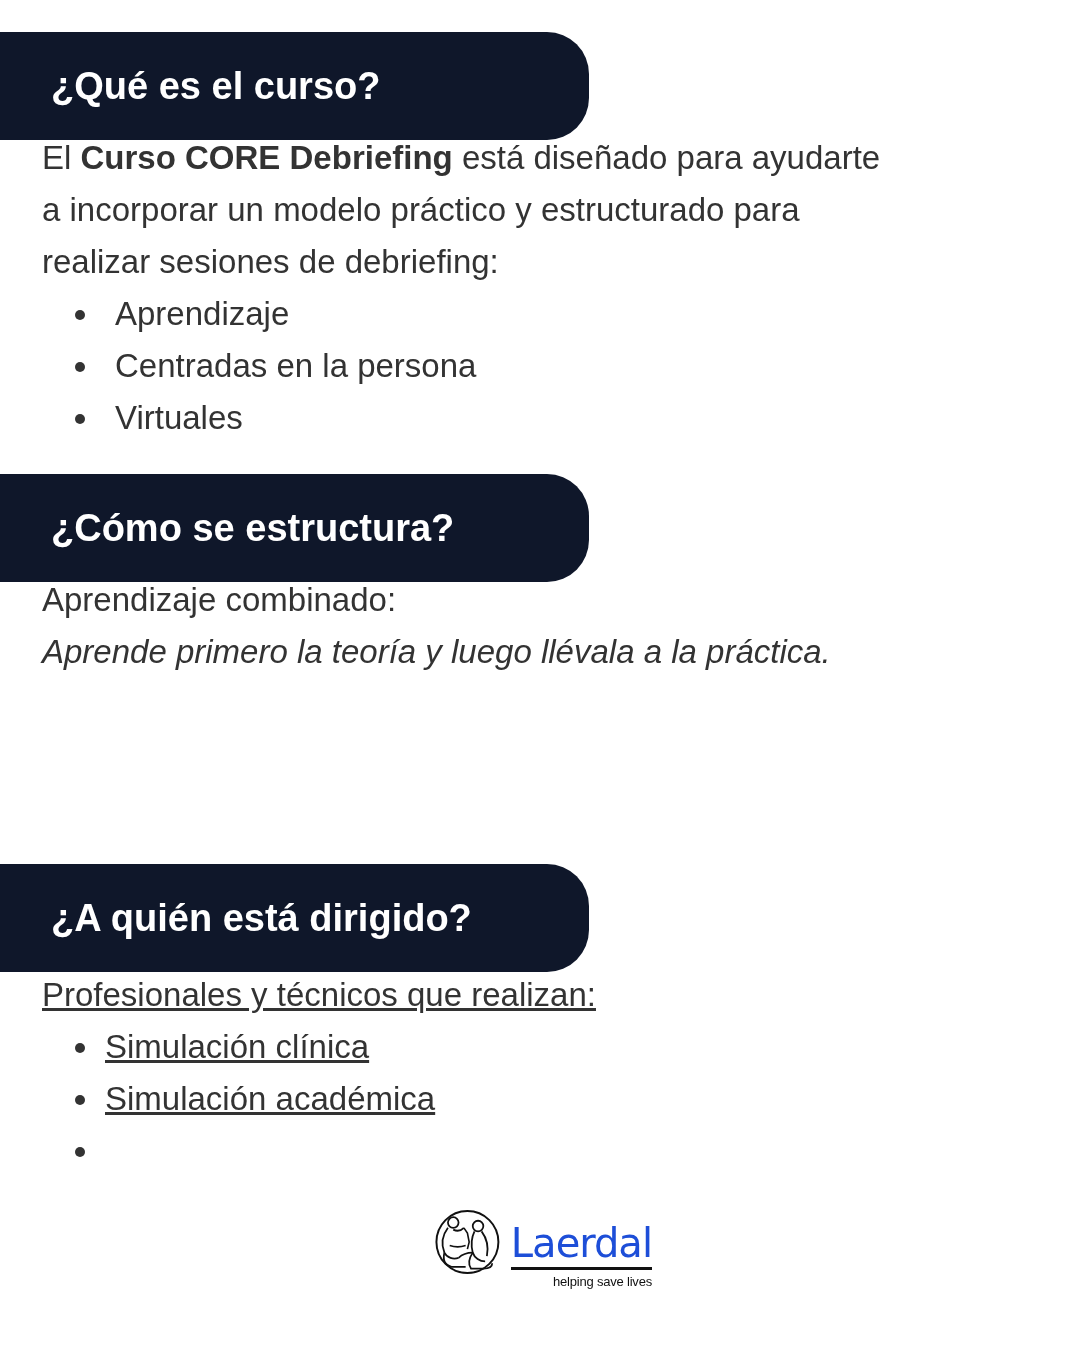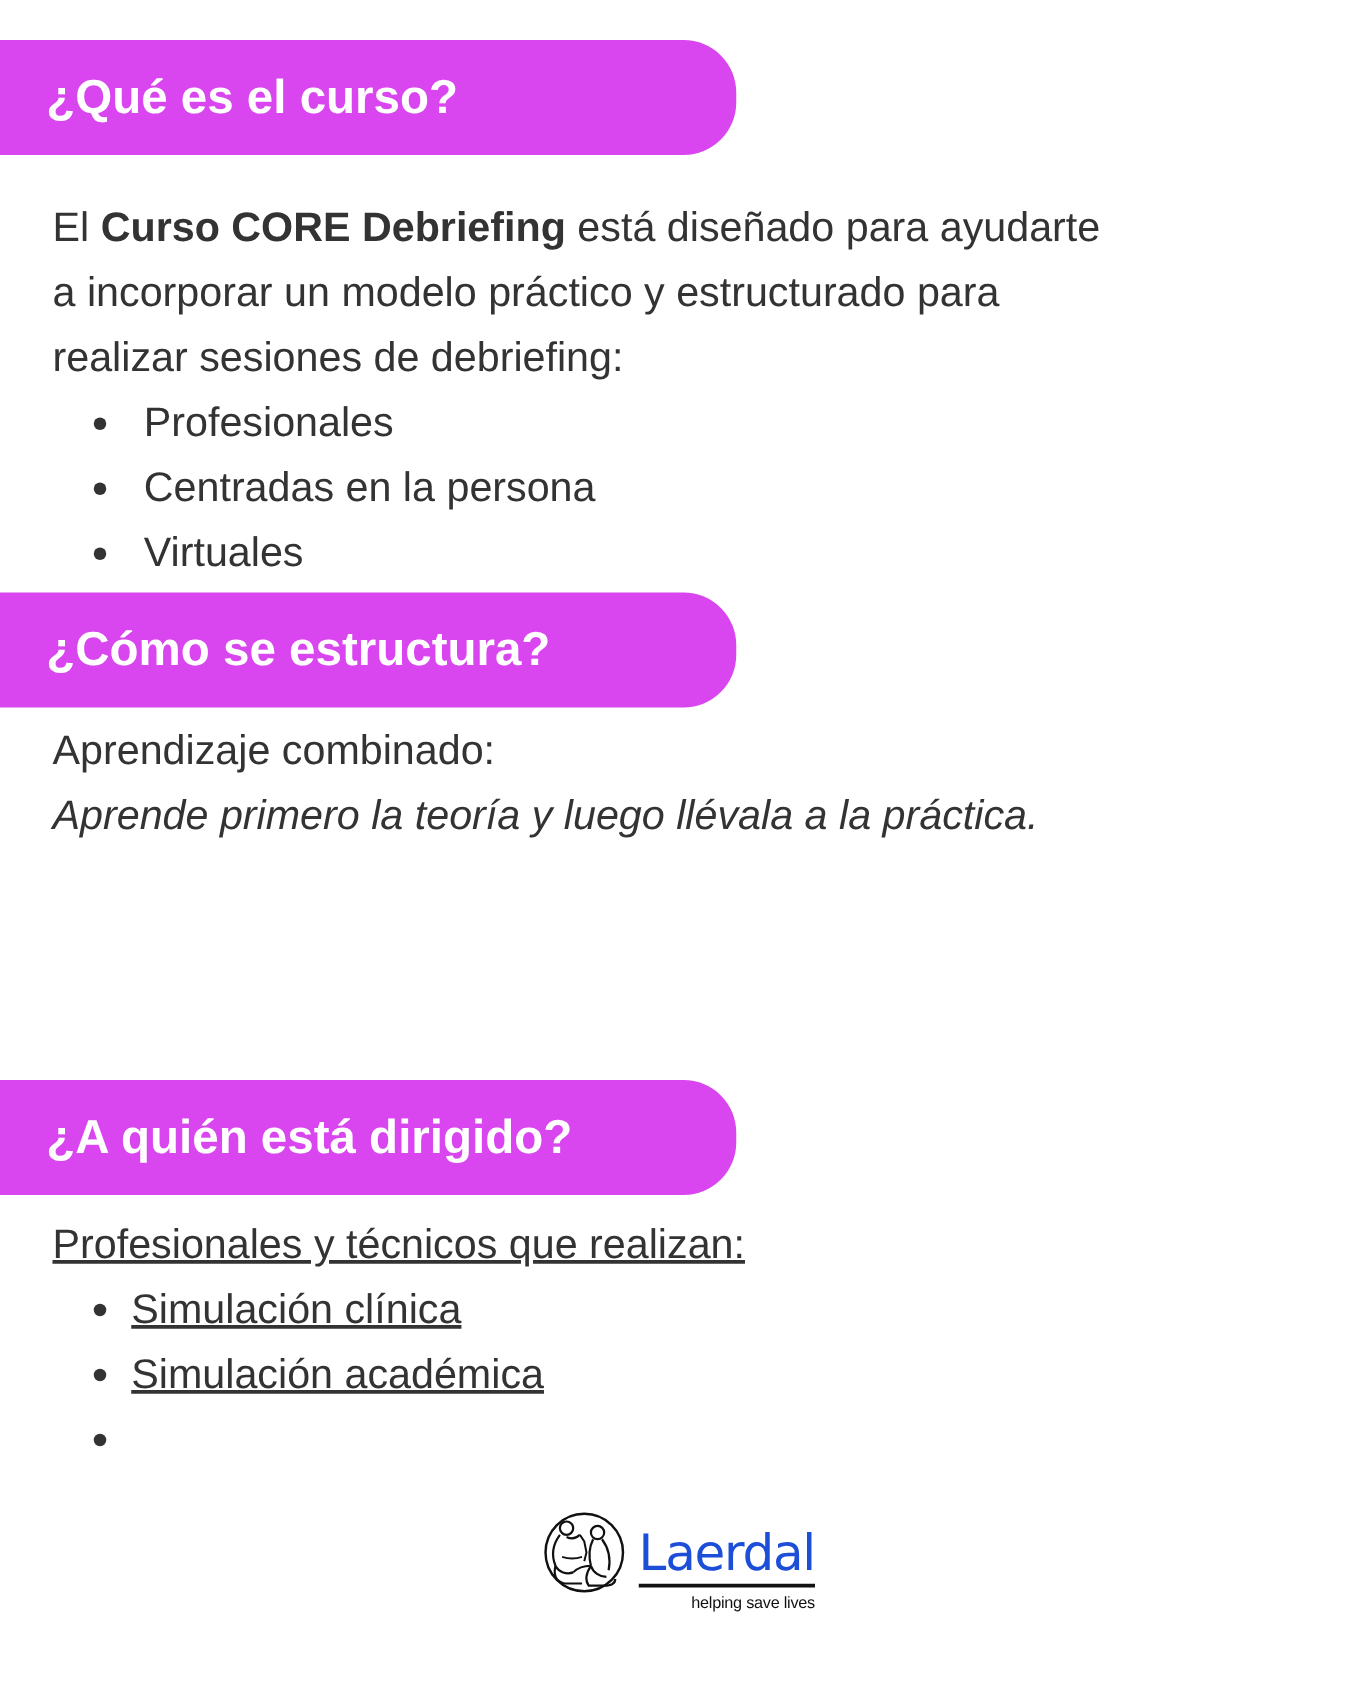--- a/index.html
+++ b/index.html
@@ -11,26 +11,26 @@
     }
     body {
       position: relative;
       font-family: "Liberation Sans", "DejaVu Sans", sans-serif;
       color: #333333;
     }
     .banner {
       position: absolute;
       left: 0;
       width: 589px;
-      height: 92px;
-      background: #d946ef;
+      height: 108px;
+      background: #0f172a;
       border-radius: 0 42px 42px 0;
       display: flex;
       align-items: center;
-      padding-left: 37px;
+      padding-left: 51px;
     }
     .banner-title {
       color: #ffffff;
       font-size: 38px;
       font-weight: bold;
       letter-spacing: 0px;
     }
     .text-block {
       position: absolute;
       left: 42px;
@@ -98,26 +98,26 @@
       letter-spacing: -0.2px;
     }
   </style>
 </head>
 <body>
 
 <div class="banner" style="top:32px;">
   <span class="banner-title">¿Qué es el curso?</span>
 </div>
 
-<div class="text-block" style="top:132px;margin-top:24px;">
+<div class="text-block" style="top:132px;">
   <p><span>El </span><span class="bold">Curso CORE Debriefing</span><span> está diseñado para ayudarte</span></p>
   <p>a incorporar un modelo práctico y estructurado para</p>
   <p>realizar sesiones de debriefing:</p>
   <ul class="bullets wide">
-    <li><span class="dot"></span><span>Profesionales</span></li>
+    <li><span class="dot"></span><span>Aprendizaje</span></li>
     <li><span class="dot"></span><span>Centradas en la persona</span></li>
     <li><span class="dot"></span><span>Virtuales</span></li>
   </ul>
 </div>
 
 <div class="banner" style="top:474px;">
   <span class="banner-title">¿Cómo se estructura?</span>
 </div>
 
 <div class="text-block" style="top:574px;">

